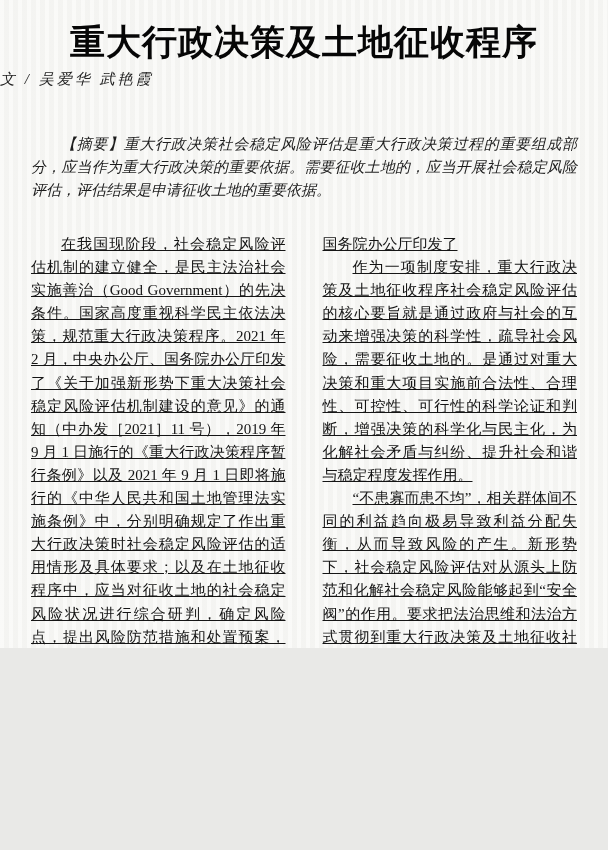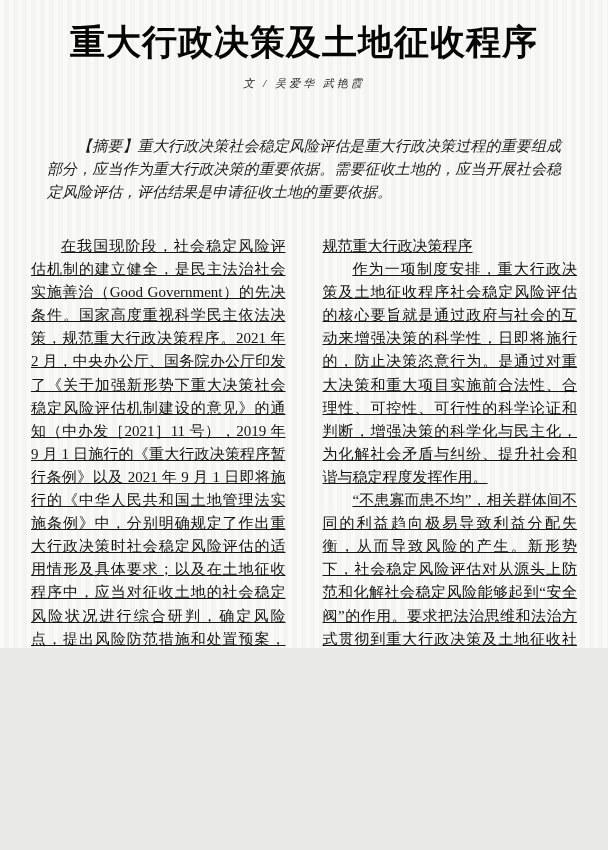--- a/index.html
+++ b/index.html
@@ -19,36 +19,35 @@
     padding-top:20px;
     text-align:center;
     font-family:"DejaVu Sans",sans-serif;
     font-weight:900;
     font-size:35px;
     line-height:44px;
     letter-spacing:1px;
     color:#060606;
   }
   .byline{
-    margin-top:12px;
-    text-align:center;
+    margin-top:6px;
     font-style:italic;
-    font-size:11px;
+    font-size:15px;
     letter-spacing:3px;
     color:#232323;
   }
   .abstract{
     margin:44px 31px 0 31px;
     font-style:italic;
     font-size:15px;
     line-height:23px;
     text-align:justify;
     color:#1d1d1d;
   }
-  .abstract p{margin:16px;text-indent:2em;}
+  .abstract p{margin:0;text-indent:2em;}
   .abstract p.keywords{margin-top:3px;}
   .columns{
     display:flex;
     gap:37px;
     margin:31px 31px 0 31px;
     height:461px;
     overflow:hidden;
     text-decoration:underline;
   }
   .col{
@@ -97,22 +96,22 @@
   <div class="abstract">
     <p><span>【摘要】</span><span>重大行政决策社会稳定风险评估是重大行政决策过程的重要组成部分，应当作为重大行政决策的重要依据。需要征收土地的，应当开展社会稳定风险评估，评估结果是申请征收土地的重要依据。</span></p>
   </div>
 
   <div class="columns">
     <div class="col">
       <p>在我国现阶段，社会稳定风险评估机制的建立健全，是民主法治社会实施善治（Good Government）的先决条件。国家高度重视科学民主依法决策，规范重大行政决策程序。2021 年 2 月，中央办公厅、国务院办公厅印发了《关于加强新形势下重大决策社会稳定风险评估机制建设的意见》的通知（中办发［2021］11 号），2019 年 9 月 1 日施行的《重大行政决策程序暂行条例》以及 2021 年 9 月 1 日即将施行的《中华人民共和国土地管理法实施条例》中，分别明确规定了作出重大行政决策时社会稳定风险评估的适用情形及具体要求；以及在土地征收程序中，应当对征收土地的社会稳定风险状况进行综合研判，确定风险点，提出风险防范措施和处置预案，社会稳定风险评估结果是申请征收土地的重要依据。</p>
 
     </div>
     <div class="col">
-      <p class="cont">规范重大行政决策程序</p>
-      <p>作为一项制度安排，重大行政决策及土地征收程序社会稳定风险评估的核心要旨就是通过政府与社会的互动来增强决策的科学性，日即将施行的，防止决策恣意行为。是通过对重大决策和重大项目实施前合法性、合理性、可控性、可行性的科学论证和判断，增强决策的科学化与民主化，为化解社会矛盾与纠纷、提升社会和谐与稳定程度发挥作用。</p>
+      <p class="cont">国务院办公厅印发了</p>
+      <p>作为一项制度安排，重大行政决策及土地征收程序社会稳定风险评估的核心要旨就是通过政府与社会的互动来增强决策的科学性，疏导社会风险，需要征收土地的。是通过对重大决策和重大项目实施前合法性、合理性、可控性、可行性的科学论证和判断，增强决策的科学化与民主化，为化解社会矛盾与纠纷、提升社会和谐与稳定程度发挥作用。</p>
       <p>“不患寡而患不均”，相关群体间不同的利益趋向极易导致利益分配失衡，从而导致风险的产生。新形势下，社会稳定风险评估对从源头上防范和化解社会稳定风险能够起到“安全阀”的作用。要求把法治思维和法治方式贯彻到重大行政决策及土地征收社会稳定风险评估工作全过程，且已从国家层面将土地征收社会稳定风险评估正式纳入征</p>
     </div>
   </div>
 
   <div class="footer">
     <div class="firm">山东求是和信律师事务所</div>
     <div class="pagenum">-1-</div>
   </div>
 
 </div>

